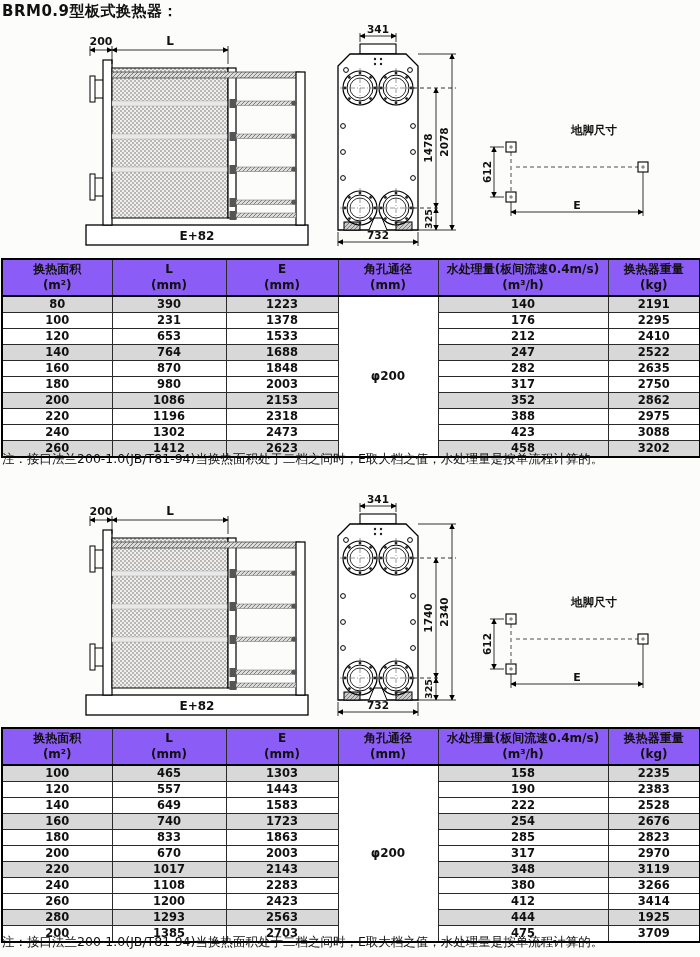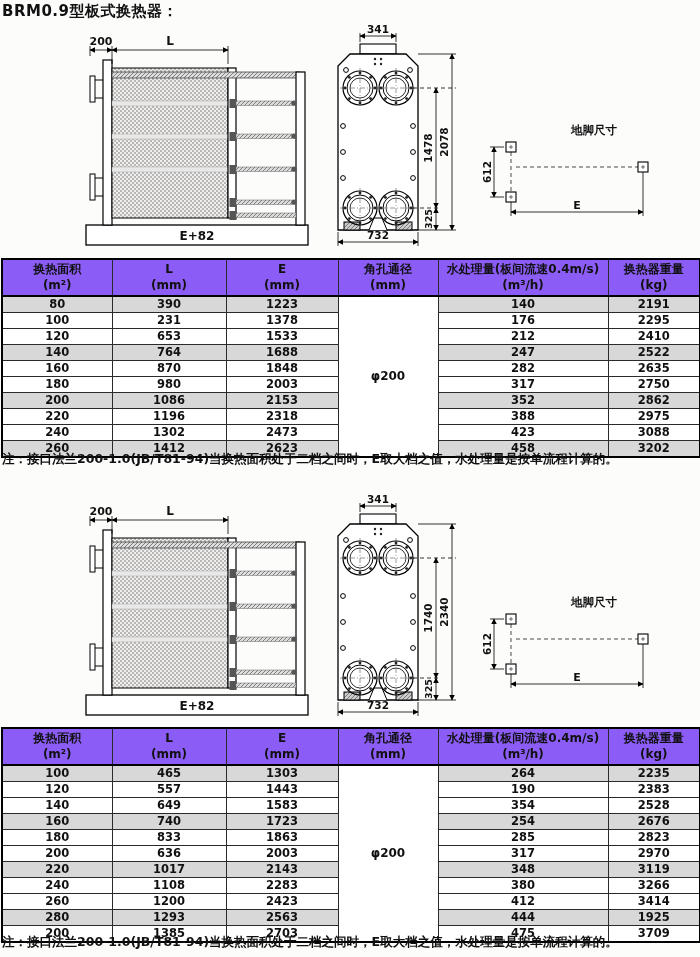--- a/index.html
+++ b/index.html
@@ -1,19 +1,19 @@
 <!DOCTYPE html>
 <html><head>
 <meta charset="utf-8">
 <style>
   html,body{margin:0;padding:0;}
   body{background:#e9e9e9;font-family:"DejaVu Sans","Liberation Sans",sans-serif;color:#111;}
   .page{position:relative;width:700px;height:957px;background:#fcfcfb;margin:0 auto;overflow:hidden;}
   .title{position:absolute;left:2px;margin:0;font-size:15px;font-weight:bold;letter-spacing:.5px;}
-  .note{position:absolute;left:2px;margin:0;font-size:12.5px;font-weight:bold;white-space:nowrap;}
+  .note{position:absolute;left:2px;margin:0;font-size:12.5px;font-weight:normal;white-space:nowrap;}
   .dwg{position:absolute;}
   svg{overflow:visible;}
   svg text{font-family:"DejaVu Sans","Liberation Sans",sans-serif;font-weight:bold;fill:#111;}
   .spec{position:absolute;left:1px;width:698px;border-collapse:collapse;background:#fff;
         border:2px solid #000;table-layout:fixed;}
   .spec th,.spec td{border:1px solid #2a2a2a;text-align:center;font-weight:bold;vertical-align:middle;}
   .spec th{font-size:12px;line-height:1.3;padding:2px 0;background:#8b5cf6;border-bottom:2px solid #000;}
   .spec th div:last-child{font-size:12px;}
   .spec td{font-size:11.5px;height:15px;padding:0;line-height:15px;}
   .spec tr.shaded td{background:#d8d8d8;}
@@ -624,54 +624,54 @@
             <div>(kg)</div>
           </th>
         </tr>
       </thead>
     <tbody>
         <tr class="shaded">
           <td>100</td>
           <td>465</td>
           <td>1303</td>
           <td rowspan="11" class="merge">φ200</td>
-          <td>264</td>
+          <td>158</td>
           <td>2235</td>
         </tr>
         <tr>
           <td>120</td>
           <td>557</td>
           <td>1443</td>
           <td>190</td>
           <td>2383</td>
         </tr>
         <tr>
           <td>140</td>
           <td>649</td>
           <td>1583</td>
-          <td>354</td>
+          <td>222</td>
           <td>2528</td>
         </tr>
         <tr class="shaded">
           <td>160</td>
           <td>740</td>
           <td>1723</td>
           <td>254</td>
           <td>2676</td>
         </tr>
         <tr>
           <td>180</td>
           <td>833</td>
           <td>1863</td>
           <td>285</td>
           <td>2823</td>
         </tr>
         <tr>
           <td>200</td>
-          <td>636</td>
+          <td>670</td>
           <td>2003</td>
           <td>317</td>
           <td>2970</td>
         </tr>
         <tr class="shaded">
           <td>220</td>
           <td>1017</td>
           <td>2143</td>
           <td>348</td>
           <td>3119</td>

